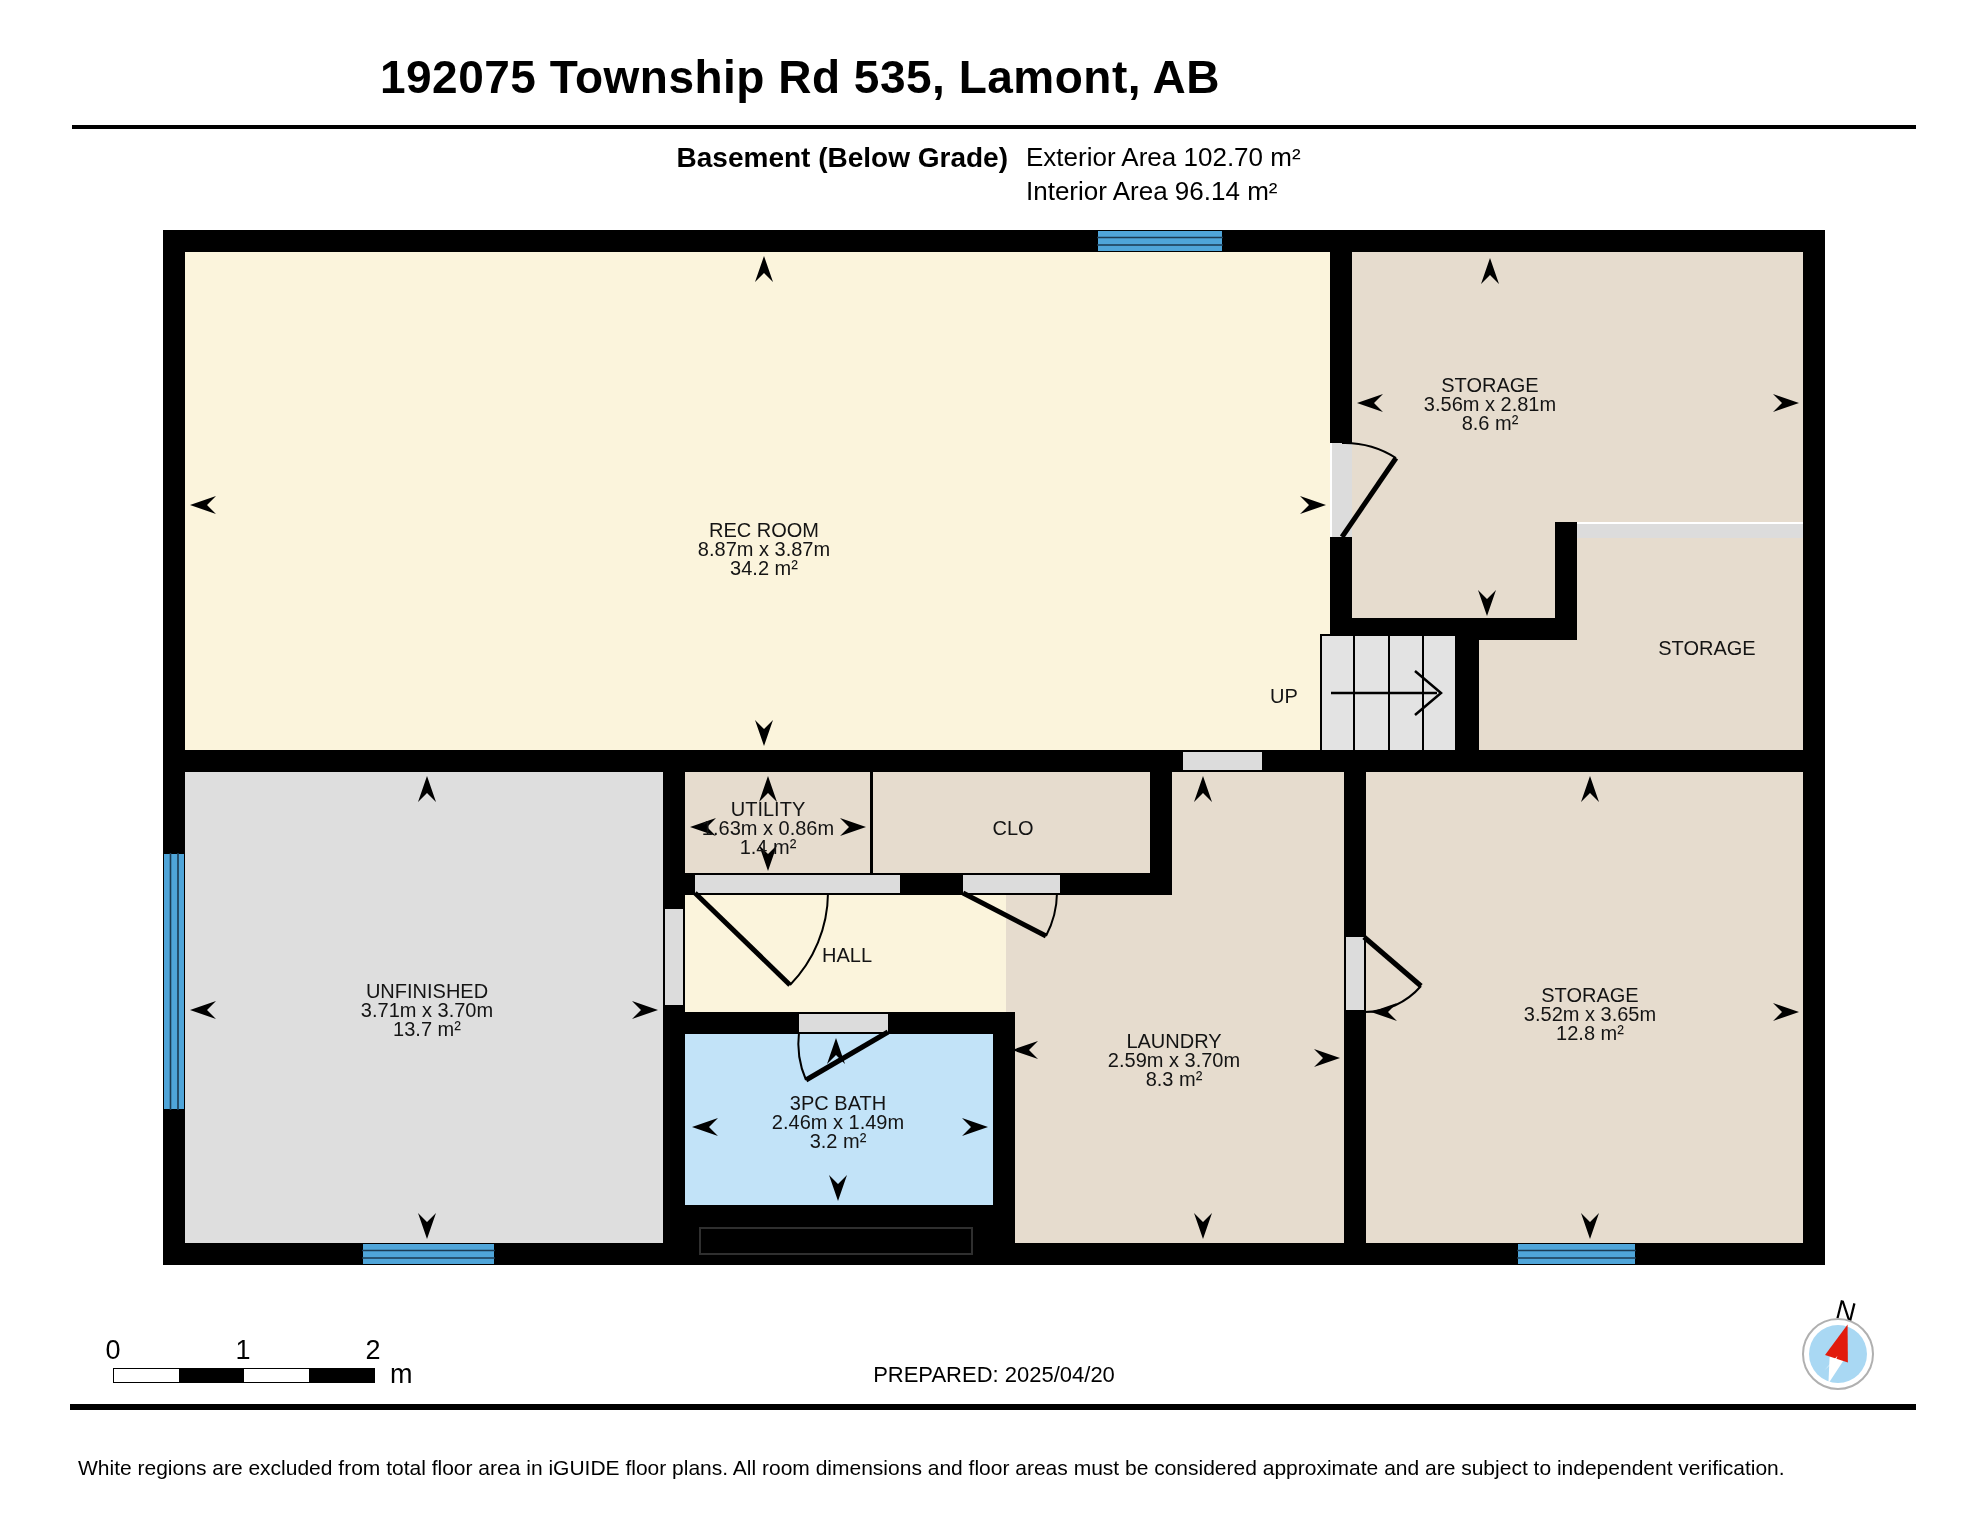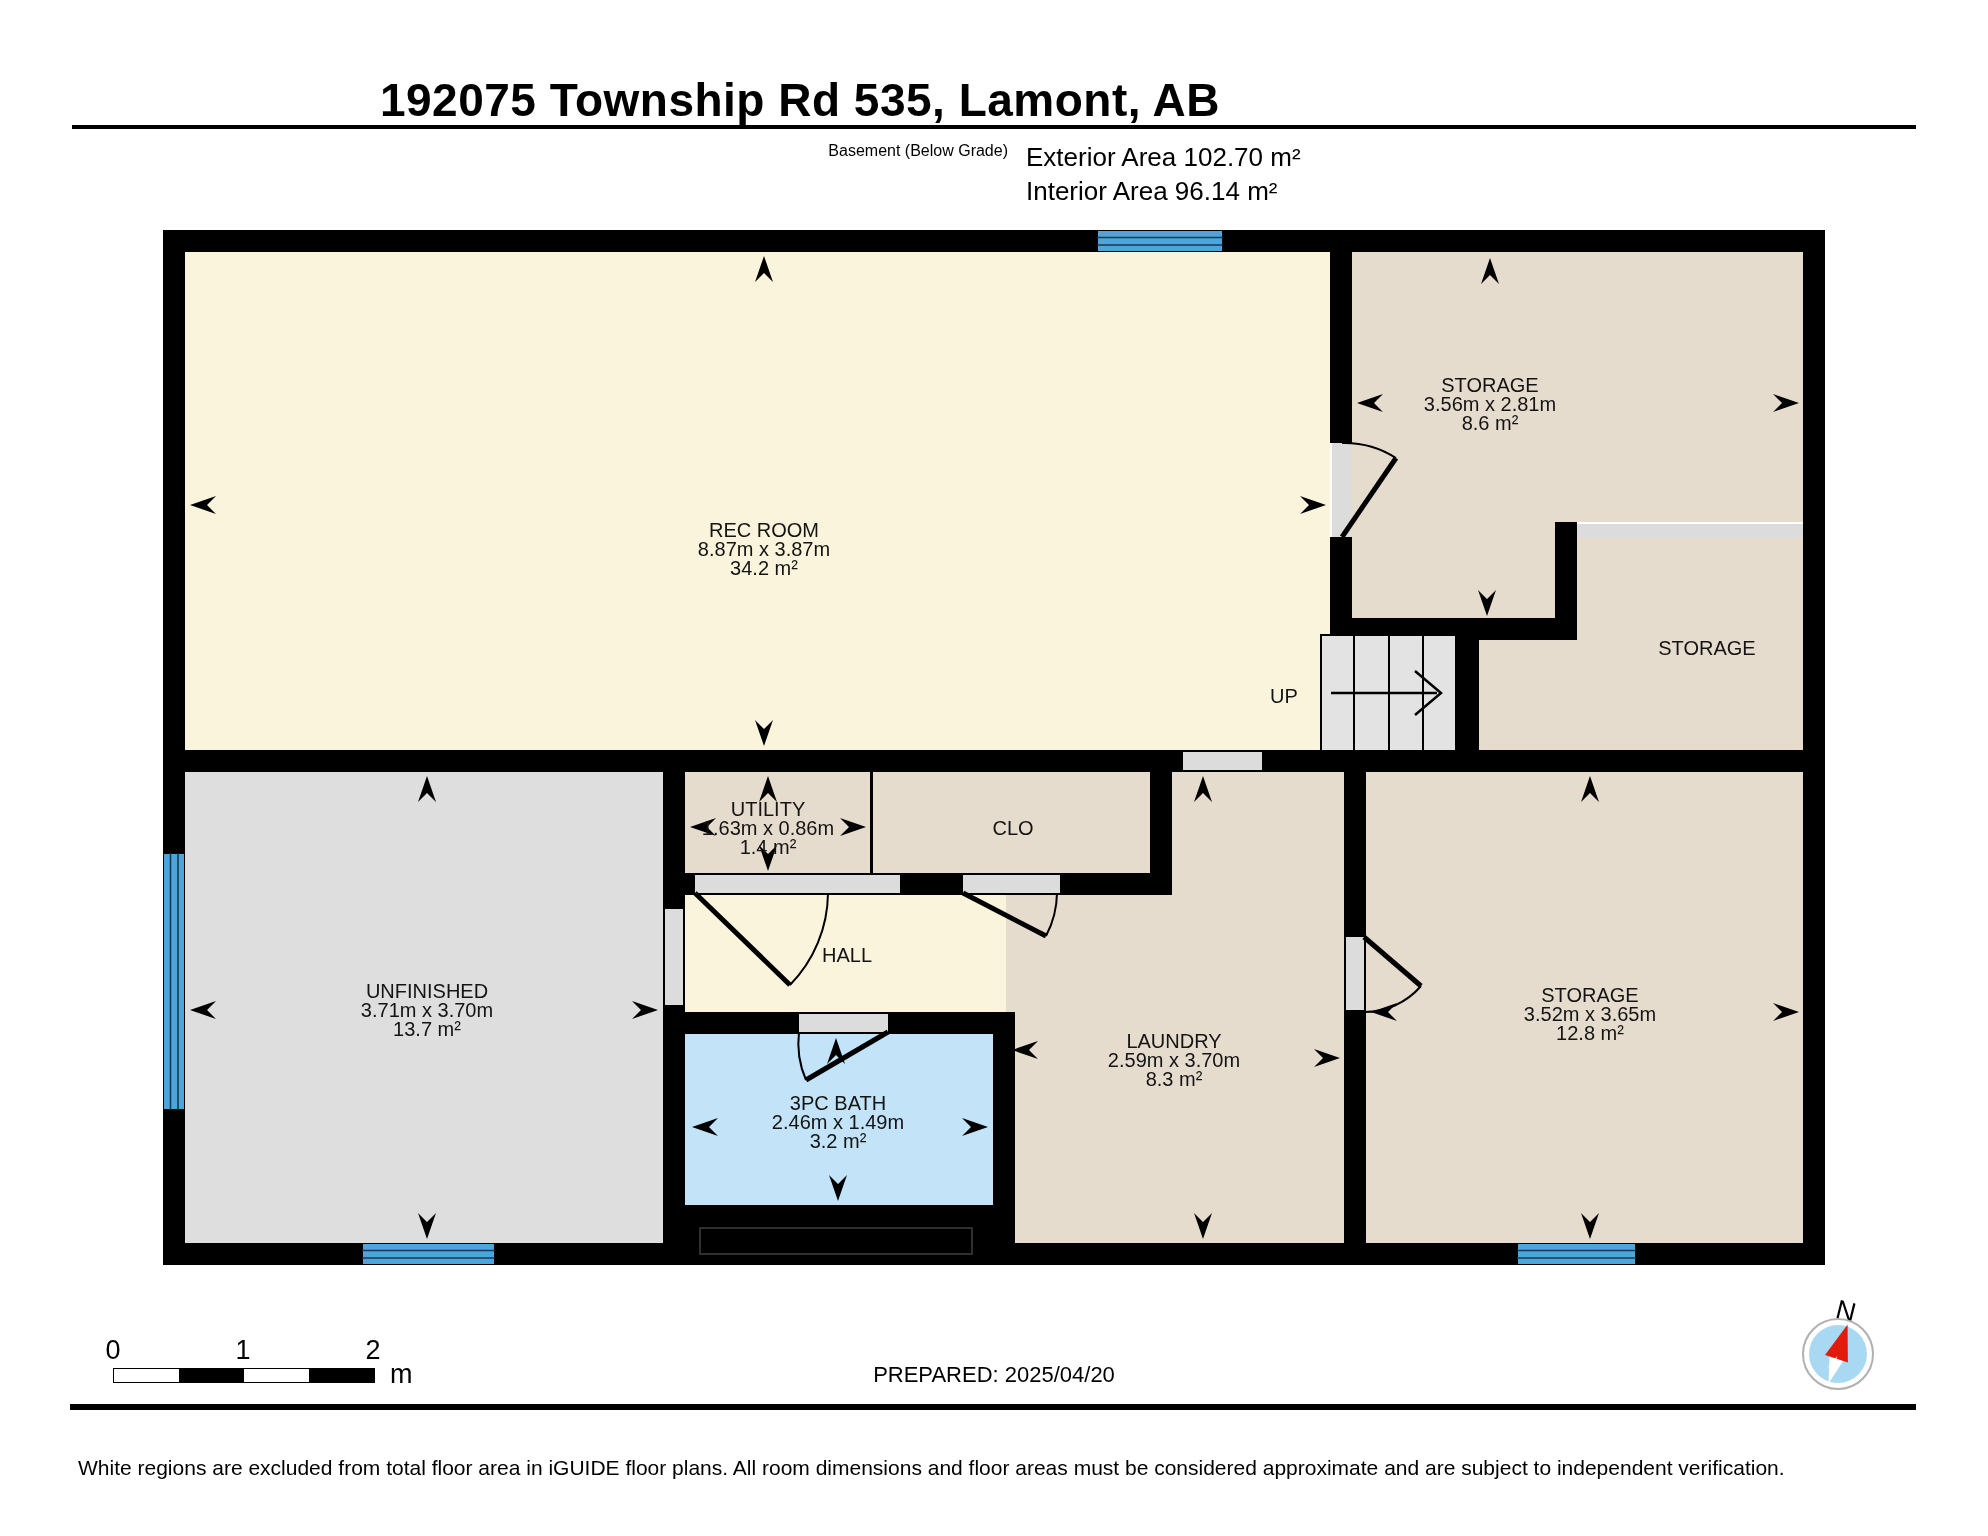--- a/index.html
+++ b/index.html
@@ -3,24 +3,24 @@
 <meta charset="utf-8">
 <style>
   html,body{margin:0;padding:0;}
   body{
     width:1988px;height:1536px;position:relative;background:#ffffff;
     font-family:"Liberation Sans", sans-serif;color:#000;overflow:hidden;
   }
   .abs{position:absolute;}
   .title{
     position:absolute;left:0;top:50px;width:1600px;text-align:center;
-    font-size:46px;font-weight:bold;letter-spacing:0.5px;margin-top:23px;
+    font-size:46px;font-weight:bold;letter-spacing:0.5px;
   }
   .rule{position:absolute;background:#000;}
-  .sub-label{position:absolute;right:980px;top:142px;font-size:16px;font-weight:normal;white-space:nowrap;}
+  .sub-label{position:absolute;right:980px;top:142px;font-size:28px;font-weight:bold;white-space:nowrap;}
   .sub-val1{position:absolute;left:1026px;top:142px;font-size:26px;white-space:nowrap;}
   .sub-val2{position:absolute;left:1026px;top:176px;font-size:26px;white-space:nowrap;}
   .fill{position:absolute;}
   .wall{position:absolute;background:#000000;}
   .opening{position:absolute;background:#DCDCDC;}
   .window{position:absolute;background:#4FA5D9;border:1px solid #000;box-sizing:border-box;}
   .stairs{position:absolute;background:#E3E3E3;border:2px solid #000;box-sizing:border-box;}
   .rlabel{
     position:absolute;transform:translate(-50%,-50%);text-align:center;
     font-size:20px;line-height:19px;color:#141414;white-space:nowrap;

